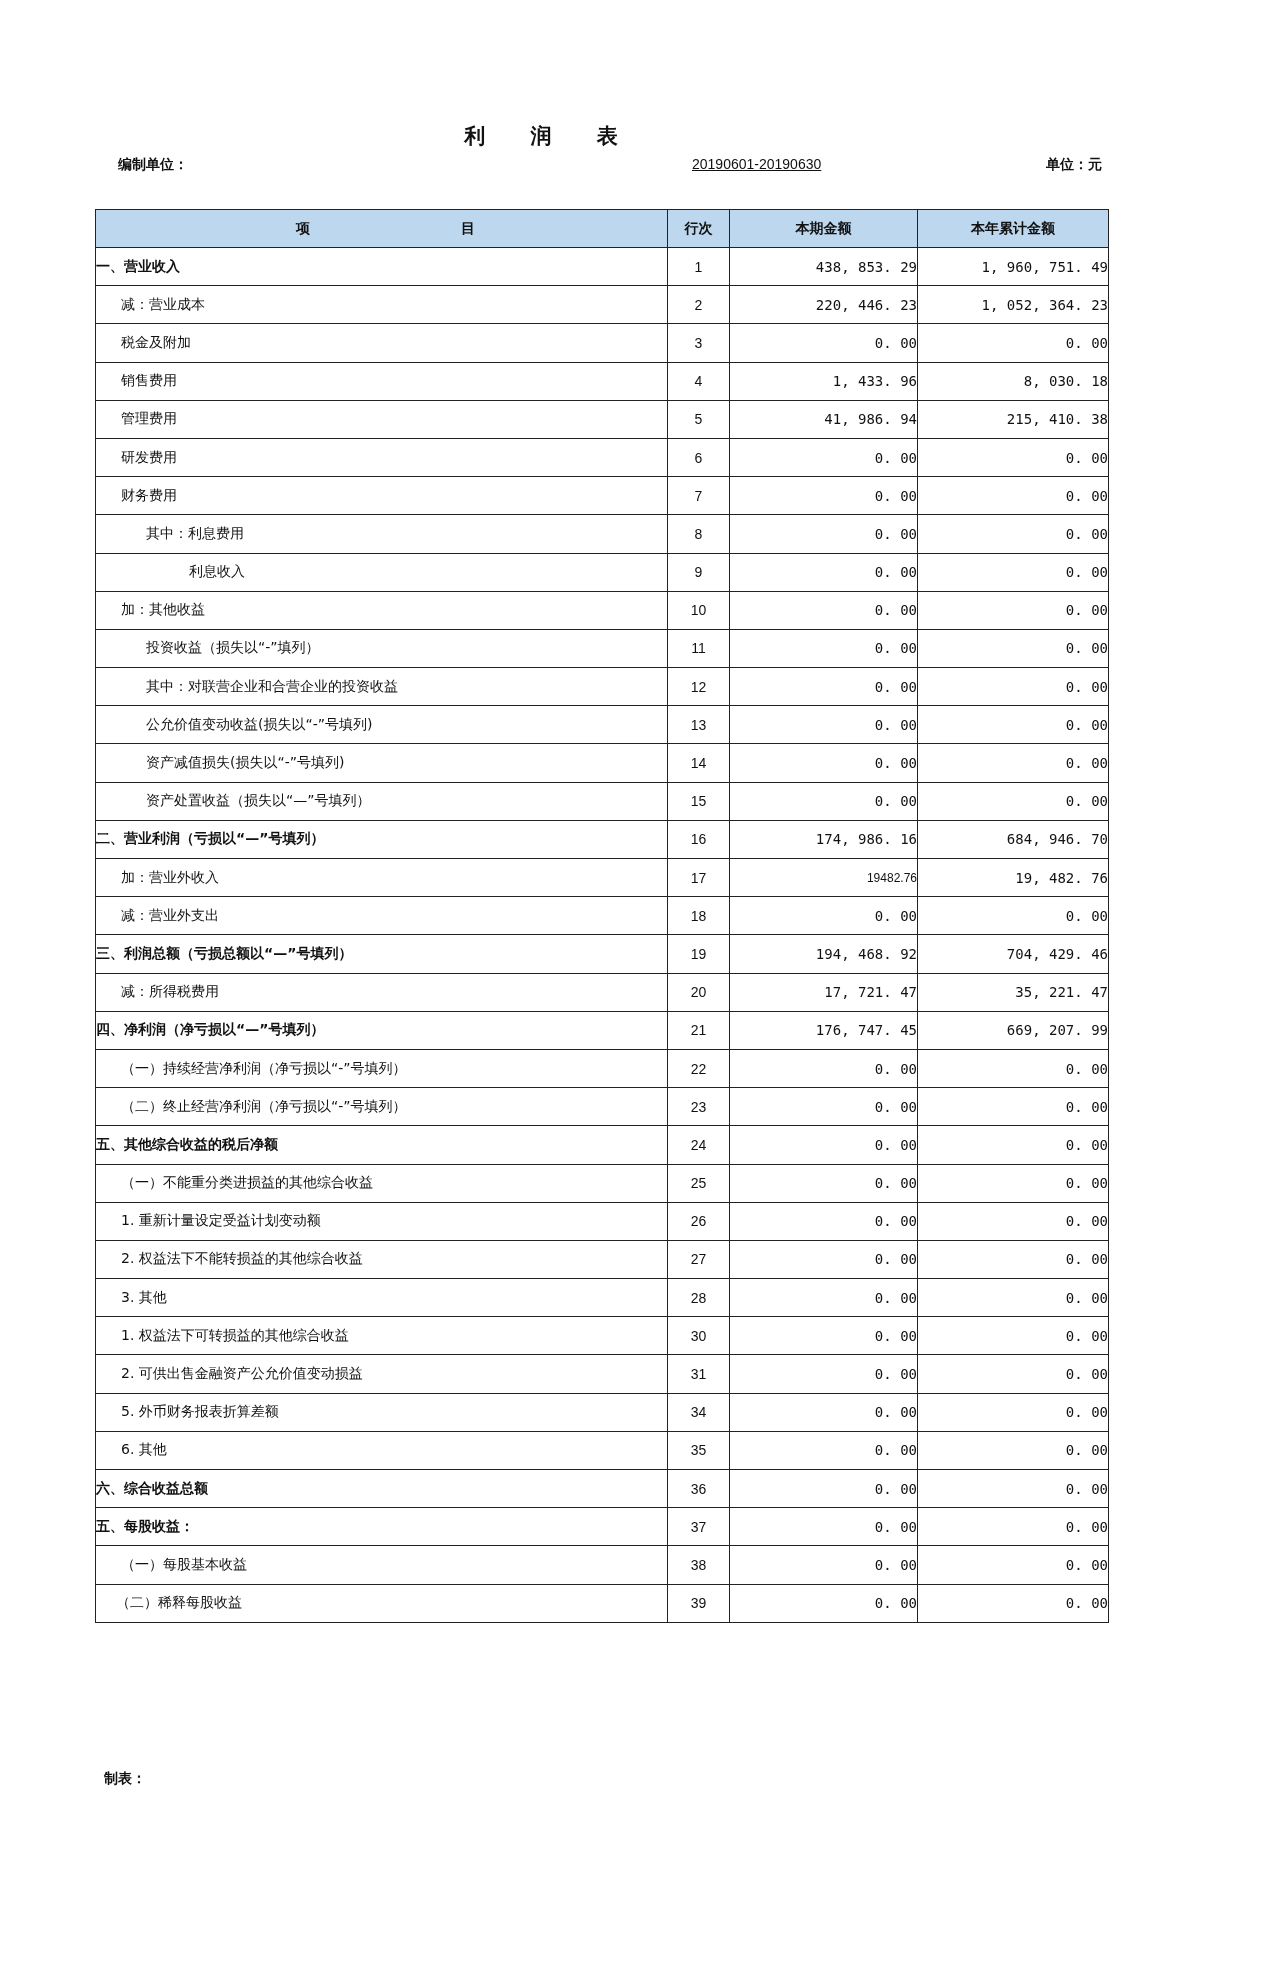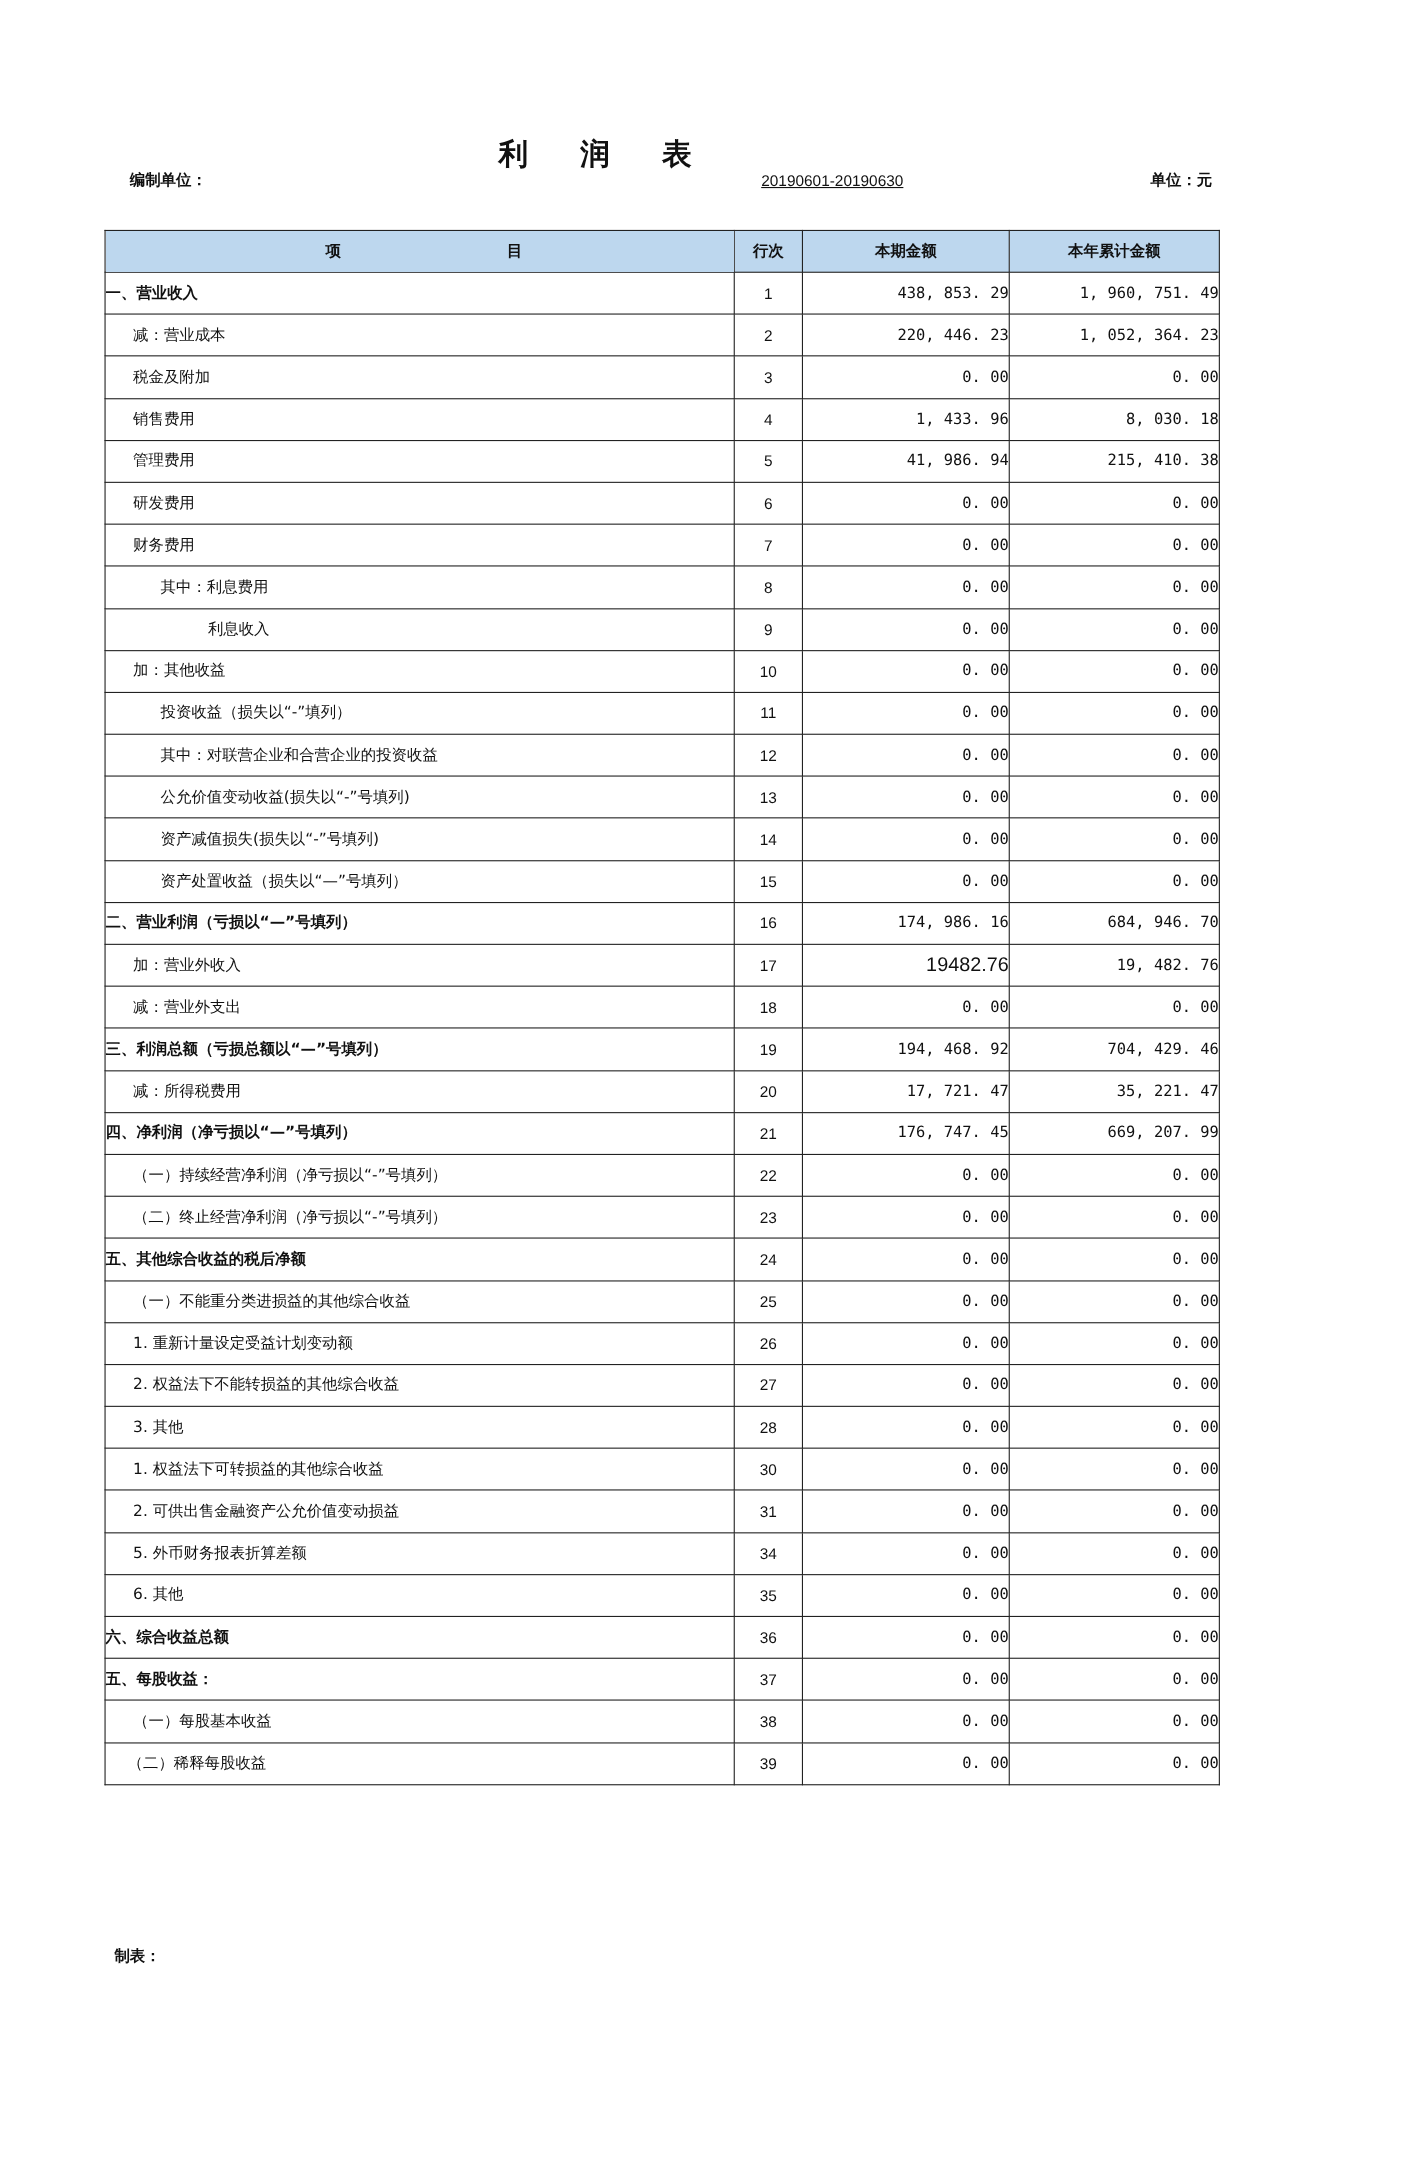--- a/index.html
+++ b/index.html
@@ -2,21 +2,21 @@
 <html><head>
 <meta charset="utf-8">
 <style>
   html, body { margin: 0; padding: 0; background: #ffffff; }
   body {
     width: 1280px; height: 1962px; position: relative; overflow: hidden;
     font-family: "DejaVu Sans", "Liberation Sans", sans-serif; color: #111;
   }
   .title {
     position: absolute; left: 0; width: 1082px; top: 122px; text-align: center;
-    font-size: 27px; font-weight: bold; letter-spacing: 0;
+    font-size: 21px; font-weight: bold; letter-spacing: 0;
   }
   .title span { display: inline-block; margin: 0 19px; }
   .meta { position: absolute; top: 154px; font-size: 14px; font-weight: bold; line-height: 20px; }
   .meta.unit-label { left: 118px; }
   .meta.period { left: 692px; font-weight: normal; font-family: "Liberation Sans", sans-serif; font-size: 14px; text-decoration: underline; }
   .meta.unit { left: 900px; width: 202px; text-align: right; }
   table.report {
     position: absolute; left: 95px; top: 209px; width: 1013px;
     border-collapse: collapse; table-layout: fixed;
   }
@@ -32,21 +32,21 @@
   .item-head .h2 { position: absolute; left: 365px; top: 10px; }
   td.item { text-align: left; padding-left: 2px; }
   td.item.bold { font-weight: bold; }
   td.item.i1 { padding-left: 25px; }
   td.item.i2 { padding-left: 50px; }
   td.item.i3 { padding-left: 93px; }
   td.item.p1 { padding-left: 25px; }
   td.item.p2 { padding-left: 20px; }
   td.line { text-align: center; font-family: "Liberation Sans", sans-serif; }
   td.amt { text-align: right; padding-right: 10px; font-family: "DejaVu Sans Mono", "Liberation Mono", monospace; font-size: 13.5px; }
-  td.amt.plain { font-family: "Liberation Sans", sans-serif; padding-right: 0; font-size: 18px; margin-top: 11px; }
+  td.amt.plain { font-family: "Liberation Sans", sans-serif; padding-right: 0; font-size: 12px; margin-top: 11px; }
   .footer { position: absolute; left: 104px; top: 1770px; font-size: 14px; font-weight: bold; }
 </style>
 </head>
 <body>
 
 <div class="title">
   <span>利</span>
   <span>润</span>
   <span>表</span>
 </div>

